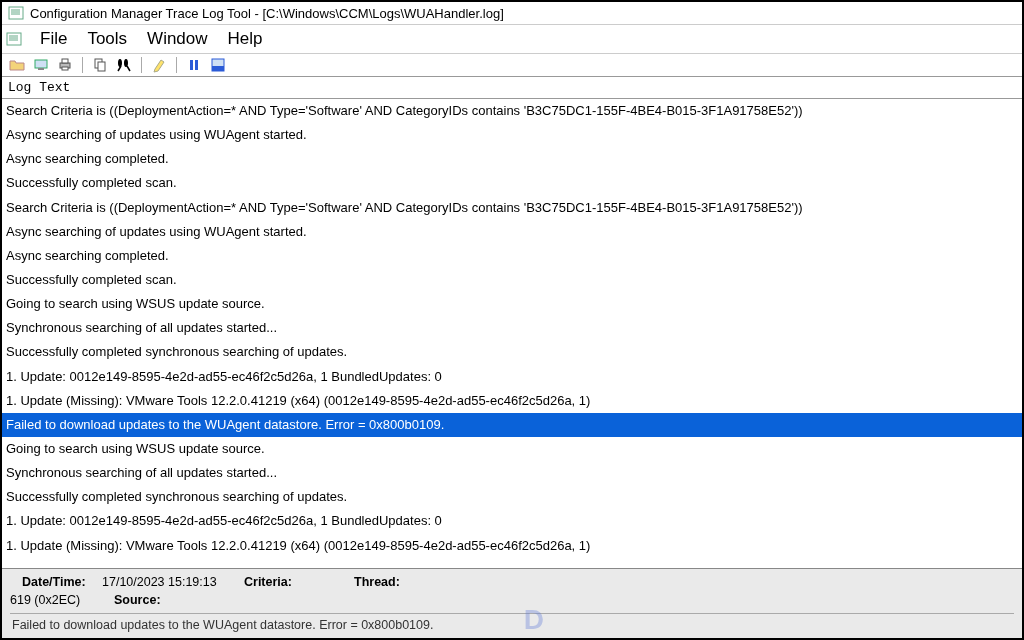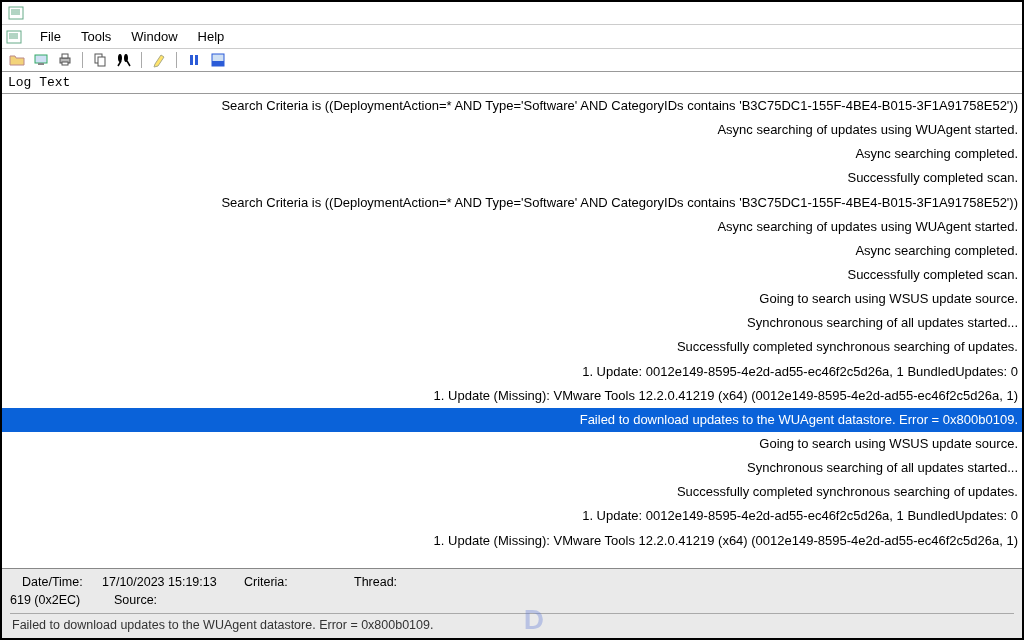--- a/index.html
+++ b/index.html
@@ -25,21 +25,21 @@
   .titlebar .app-icon {
     width: 16px; height: 16px;
     margin-right: 6px;
     display: inline-flex; align-items: center; justify-content: center;
   }
   .menubar {
     display: flex;
     align-items: center;
     padding: 2px 4px;
     border-bottom: 1px solid #ccc;
-    font-size: 13px;
+    font-size: 17px;
   }
   .menubar .app-icon { width: 16px; height: 16px; margin-right: 8px; display:inline-flex;align-items:center;justify-content:center;}
   .menubar .menu-item {
     padding: 2px 10px;
     cursor: default;
   }
   .toolbar {
     display: flex;
     align-items: center;
     padding: 2px 6px;
@@ -66,36 +66,35 @@
     overflow: hidden;
     background: #fff;
   }
   .log-row {
     padding: 2px 4px;
     font-size: 13px;
     line-height: 1.55;
     white-space: nowrap;
     overflow: hidden;
     text-overflow: ellipsis;
-    text-align: right;
   }
   .log-row.selected { background: #0a62d9; color: #fff; }
   .detail-panel {
     border-top: 1px solid #888;
     background: #eaeaea;
     padding: 6px 8px 4px 8px;
   }
   .detail-grid {
     display: grid;
     grid-template-columns: 92px 130px 110px auto;
     row-gap: 4px;
     font-size: 12.5px;
     margin-bottom: 6px;
   }
-  .detail-grid .lbl { font-weight: normal; padding-left: 12px; }
+  .detail-grid .lbl { font-weight: bold; padding-left: 12px; }
   .status-area {
     border-top: 1px solid #aaa;
     padding: 4px 2px 2px 2px;
     font-size: 12.5px;
     color: #333;
     position: relative;
   }
   .watermark {
     position: absolute;
     right: 470px;
@@ -114,20 +113,21 @@
 
 <div class="titlebar">
   <span class="app-icon">
     <svg width="16" height="16" viewBox="0 0 16 16">
         <rect x="1" y="2" width="14" height="12" fill="#fff" stroke="#6a8" stroke-width="1"></rect>
         <line x1="3" y1="5" x2="12" y2="5" stroke="#6a8"></line>
         <line x1="3" y1="7" x2="12" y2="7" stroke="#6a8"></line>
         <line x1="3" y1="9" x2="12" y2="9" stroke="#6a8"></line>
       </svg>
   </span>
+  <span>Configuration Manager Trace Log Tool - [C:\Windows\CCM\Logs\WUAHandler.log]</span>
 </div>
 
 <div class="menubar">
   <span class="app-icon">
     <svg width="16" height="16" viewBox="0 0 16 16">
         <rect x="1" y="2" width="14" height="12" fill="#fff" stroke="#6a8" stroke-width="1"></rect>
         <line x1="3" y1="5" x2="12" y2="5" stroke="#6a8"></line>
         <line x1="3" y1="7" x2="12" y2="7" stroke="#6a8"></line>
         <line x1="3" y1="9" x2="12" y2="9" stroke="#6a8"></line>
       </svg>

